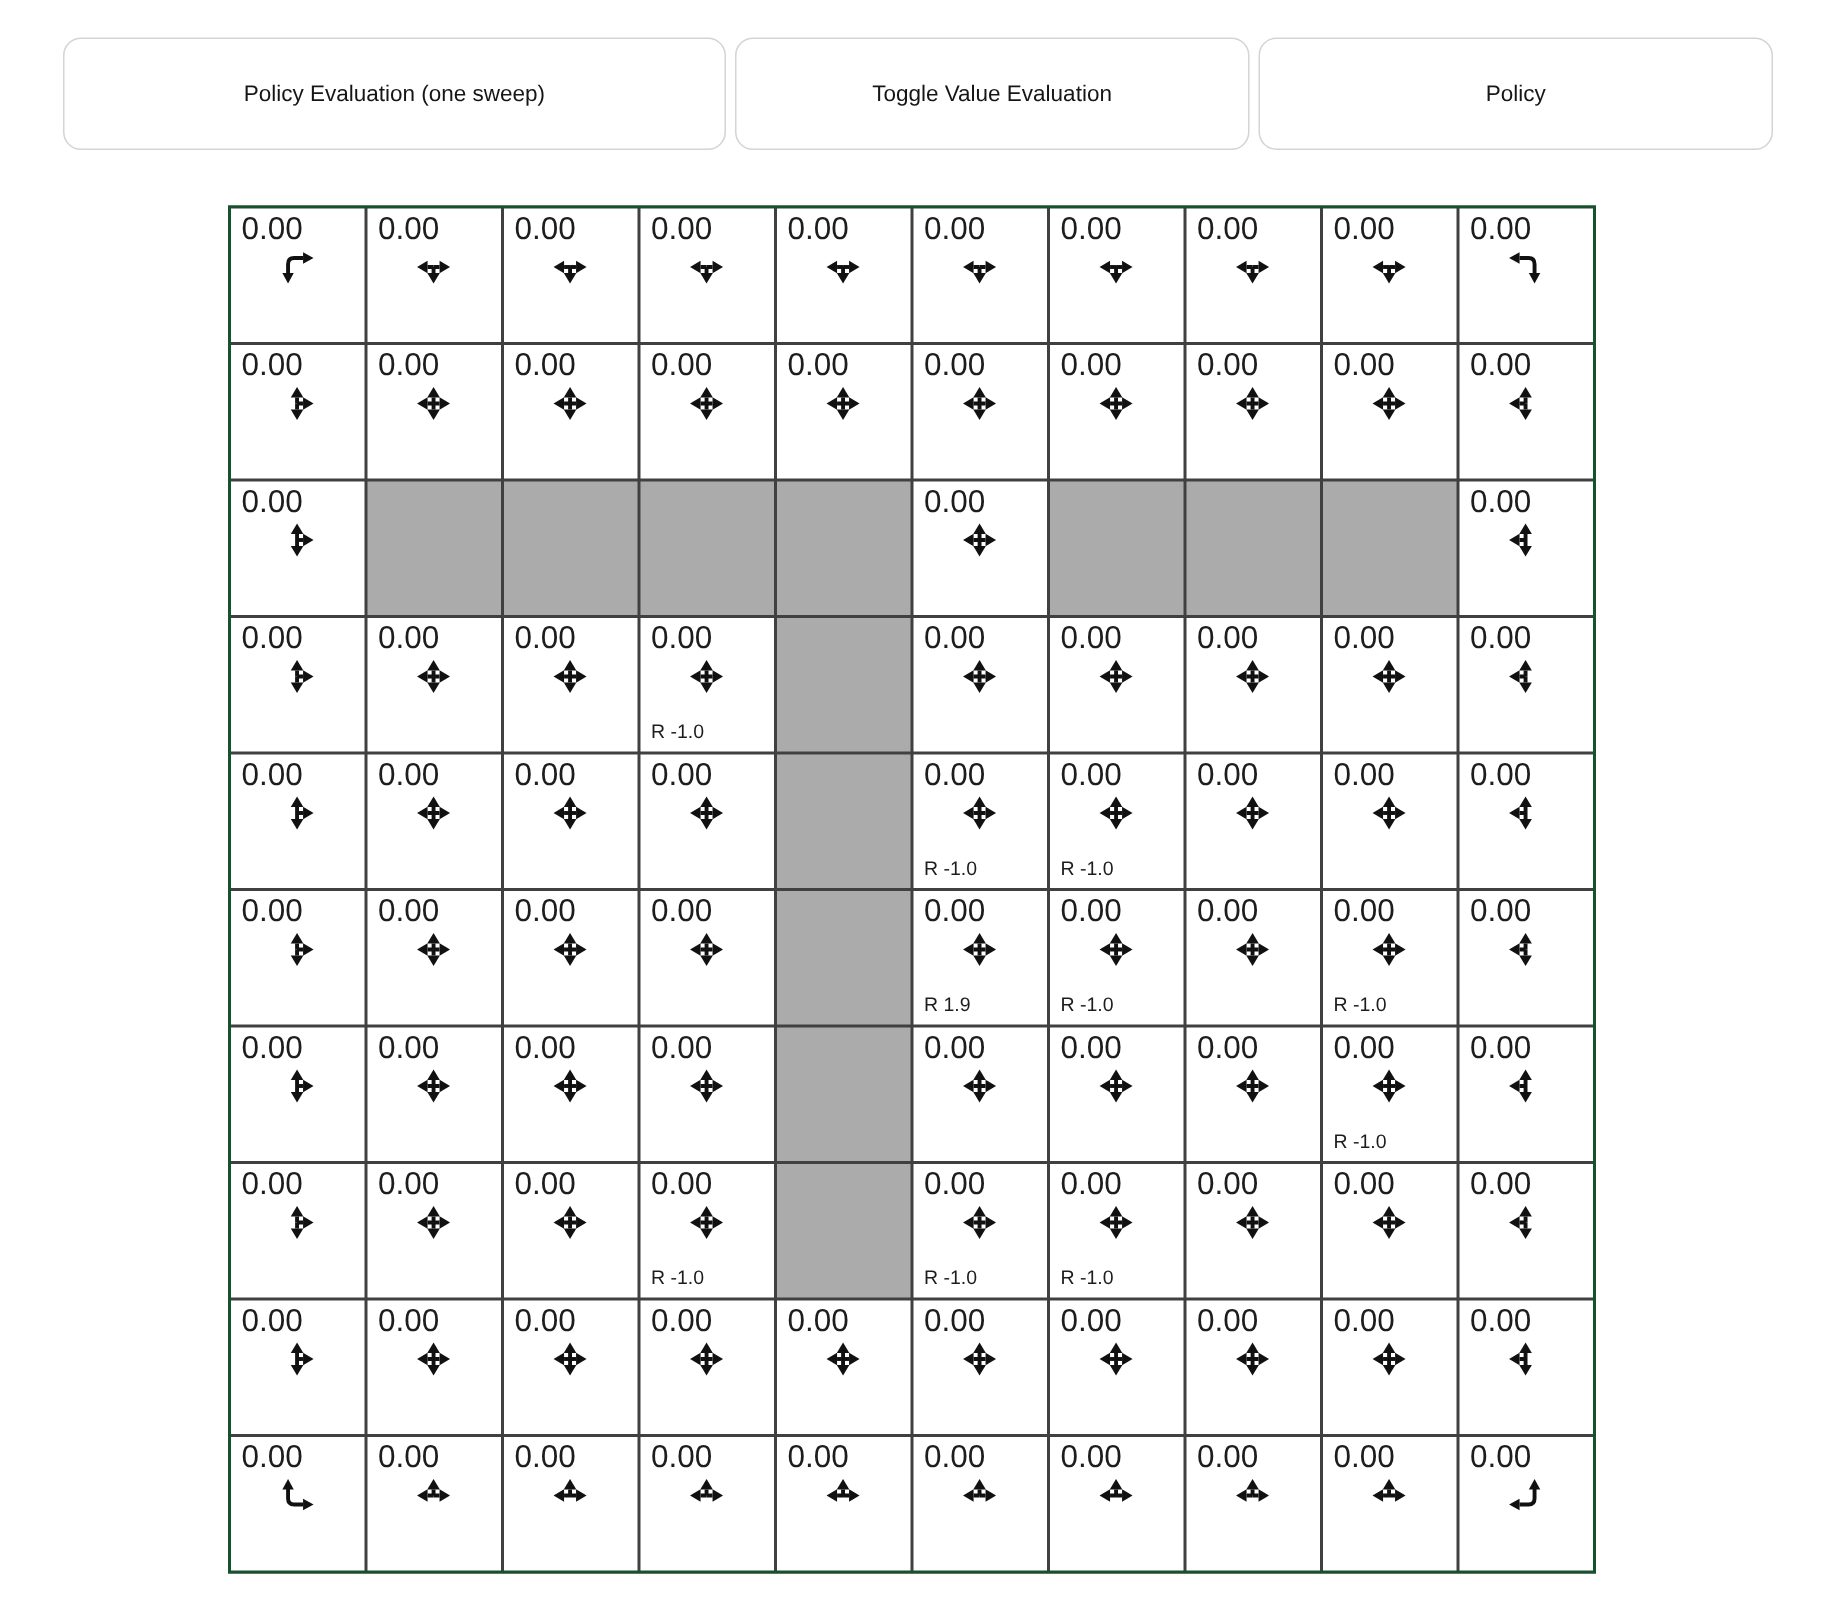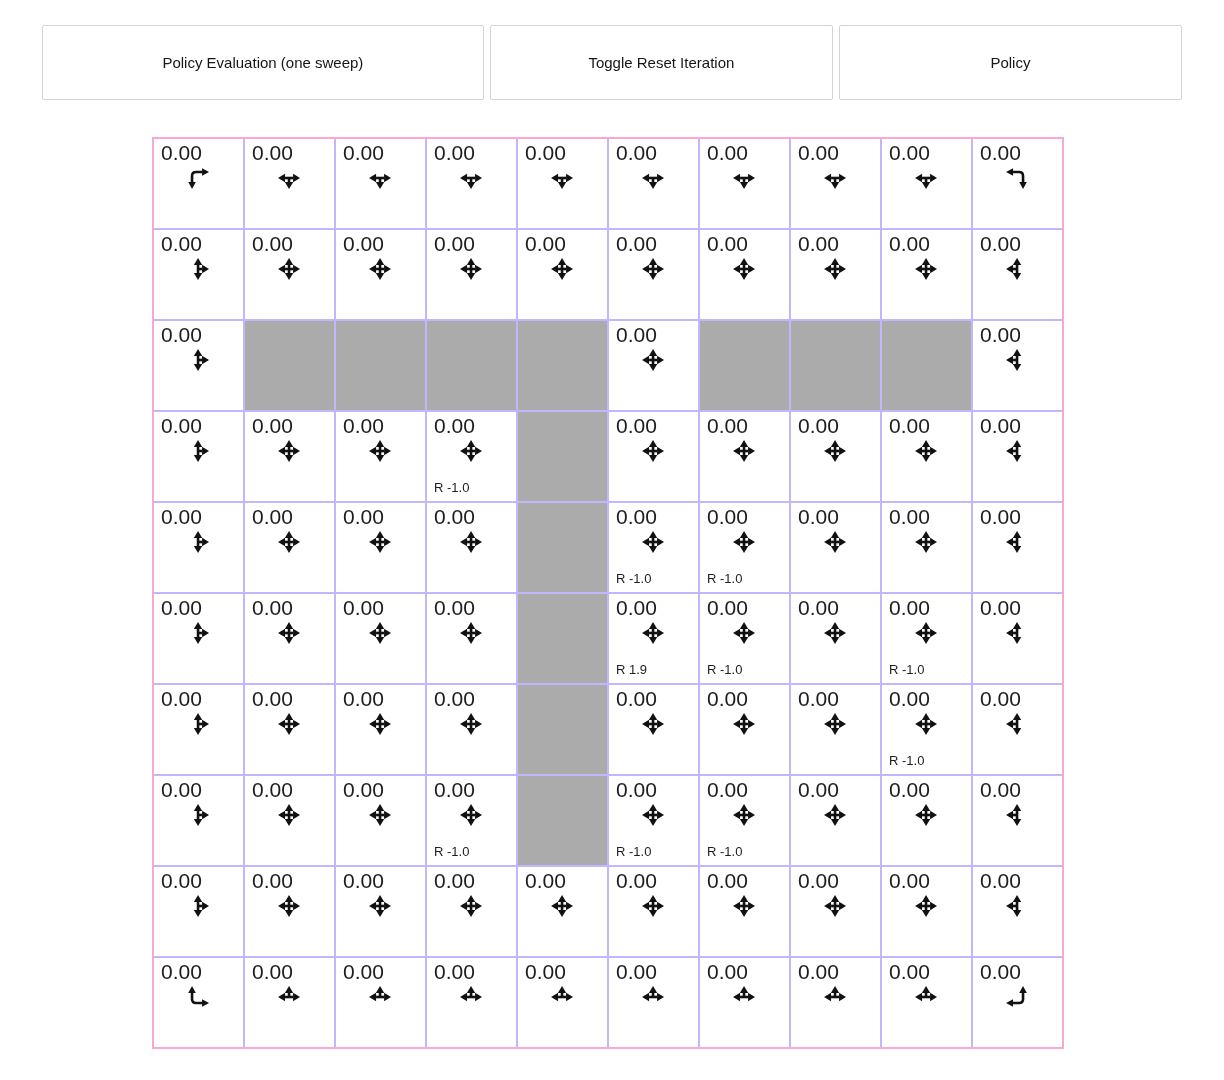--- a/index.html
+++ b/index.html
@@ -1,34 +1,34 @@
 <!DOCTYPE html>
 <html><head>
 <meta charset="utf-8">
 <style>
   html,body{margin:0;padding:0;background:#ffffff;width:1224px;height:1080px;overflow:hidden;
     font-family:"Liberation Sans", sans-serif;}
   .toolbar{display:flex;gap:6px;margin:25px 42px 0 42px;}
-  .btn{flex:1;height:75px;background:#ffffff;border:1px solid #d4d4d4;border-radius:2px;
+  .btn{flex:1;height:75px;background:#ffffff;border:1px solid #d4d4d4;border-radius:12px;
     font-family:"Liberation Sans",sans-serif;font-size:15px;color:#161616;
     display:flex;align-items:center;justify-content:center;cursor:pointer;white-space:nowrap;}
   .btn-wide{flex:1.3;}
-  .grid{margin:37px 0 0 152px;display:grid;gap:2px;background:#c4b5fd;border:2px solid #f9a8d4;width:max-content;}
+  .grid{margin:37px 0 0 152px;display:grid;gap:2px;background:#404040;border:2px solid #14532d;width:max-content;}
   .cell{width:89px;height:89px;background:#ffffff;position:relative;}
   .val{position:absolute;top:2px;left:7px;font-size:21px;color:#1d1d1d;}
   .arrow{position:absolute;top:27px;left:50%;transform:translateX(-54%);line-height:0;}
   .reward{position:absolute;left:7px;bottom:6px;font-size:13px;color:#1d1d1d;}
 </style>
 </head>
 <body>
 
 <div>
   <div class="toolbar">
     <button class="btn btn-wide">Policy Evaluation (one sweep)</button>
-    <button class="btn">Toggle Reset Iteration</button>
+    <button class="btn">Toggle Value Evaluation</button>
     <button class="btn">Policy</button>
   </div>
 
   <div class="grid" id="grid" style="grid-template-columns: repeat(10, 89px);">
       <div class="cell">
         <span class="val">0.00</span>
         <span class="arrow"><svg width="24" height="24" viewBox="0 0 24 24">
             <path d="M6 18 L6 10 Q6 6 10 6 L16 6" fill="none" stroke="#111" stroke-width="2.6"></path>
             <polygon points="16,2.2 23,6 16,9.8" fill="#111"></polygon>
             <polygon points="2.2,16 6,23 9.8,16" fill="#111"></polygon>

